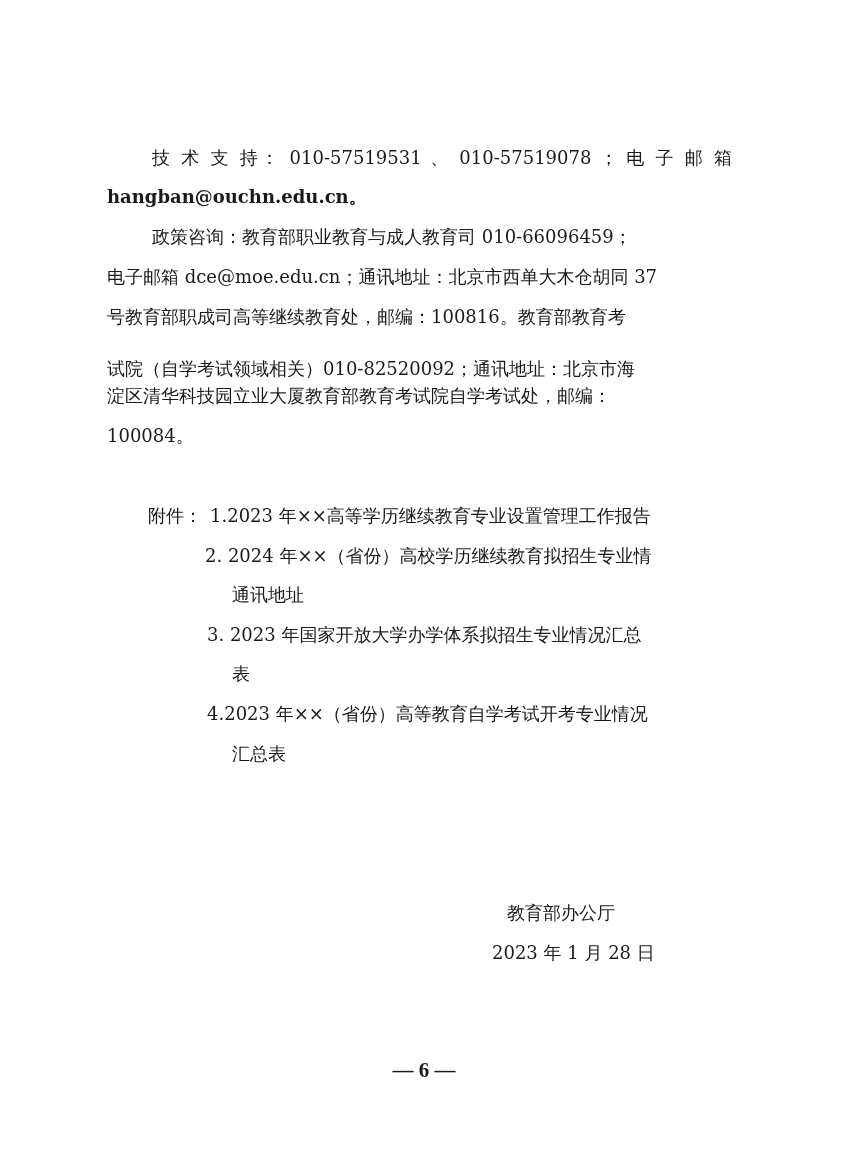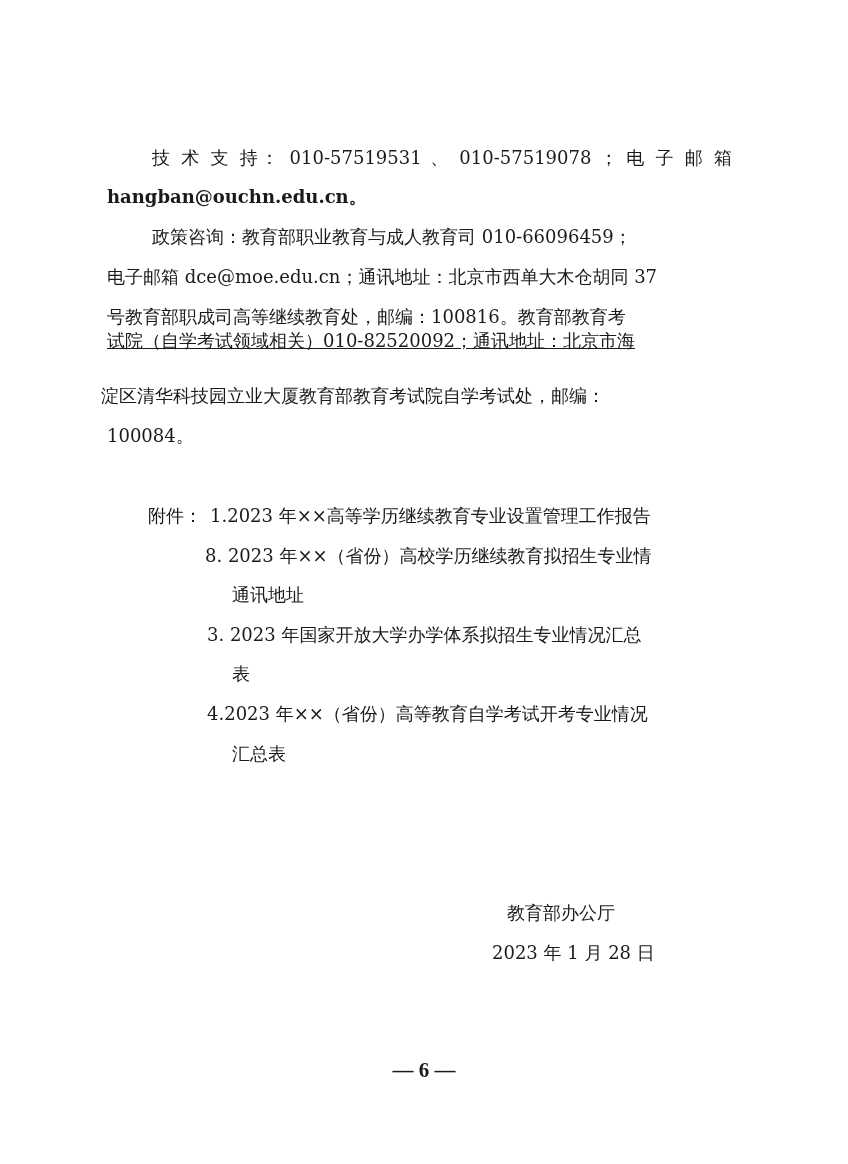--- a/index.html
+++ b/index.html
@@ -14,28 +14,28 @@
 <body>
 
 <div class="page">
 
   <div class="line" style="left:152px; top:145px; width:580px; text-align:justify; text-align-last:justify;">技 术 支 持： 010-57519531 、 010-57519078 ； 电 子 邮 箱</div>
   <div class="line" style="left:107px; top:184px;font-weight:bold;">hangban@ouchn.edu.cn。</div>
 
   <div class="line" style="left:152px; top:224px;">政策咨询：教育部职业教育与成人教育司 010-66096459；</div>
   <div class="line" style="left:107px; top:264px;">电子邮箱 dce@moe.edu.cn；通讯地址：北京市西单大木仓胡同 37</div>
   <div class="line" style="left:107px; top:304px;">号教育部职成司高等继续教育处，邮编：100816。教育部教育考</div>
-  <div class="line" style="left:107px; top:328px;text-decoration:underline;">试院（自学考试领域相关）010-82520092；通讯地址：北京市海</div>
-  <div class="line" style="left:101px; top:383px;">淀区清华科技园立业大厦教育部教育考试院自学考试处，邮编：</div>
+  <div class="line" style="left:107px; top:356px;">试院（自学考试领域相关）010-82520092；通讯地址：北京市海</div>
+  <div class="line" style="left:107px; top:383px;">淀区清华科技园立业大厦教育部教育考试院自学考试处，邮编：</div>
   <div class="line" style="left:107px; top:423px;">100084。</div>
 
   <div class="line" style="left:148px; top:503px;">附件：</div>
   <div class="line" style="left:210px; top:503px;">1.2023 年××高等学历继续教育专业设置管理工作报告</div>
 
-  <div class="line" style="left:205px; top:543px;">8. 2023 年××（省份）高校学历继续教育拟招生专业情</div>
+  <div class="line" style="left:205px; top:543px;">2. 2024 年××（省份）高校学历继续教育拟招生专业情</div>
   <div class="line" style="left:232px; top:582px;">通讯地址</div>
 
   <div class="line" style="left:207px; top:622px;">3. 2023 年国家开放大学办学体系拟招生专业情况汇总</div>
   <div class="line" style="left:232px; top:661px;">表</div>
 
   <div class="line" style="left:207px; top:701px;">4.2023 年××（省份）高等教育自学考试开考专业情况</div>
   <div class="line" style="left:232px; top:741px;">汇总表</div>
 
   <div class="line" style="left:507px; top:900px;">教育部办公厅</div>
   <div class="line" style="left:492px; top:940px;">2023 年 1 月 28 日</div>

